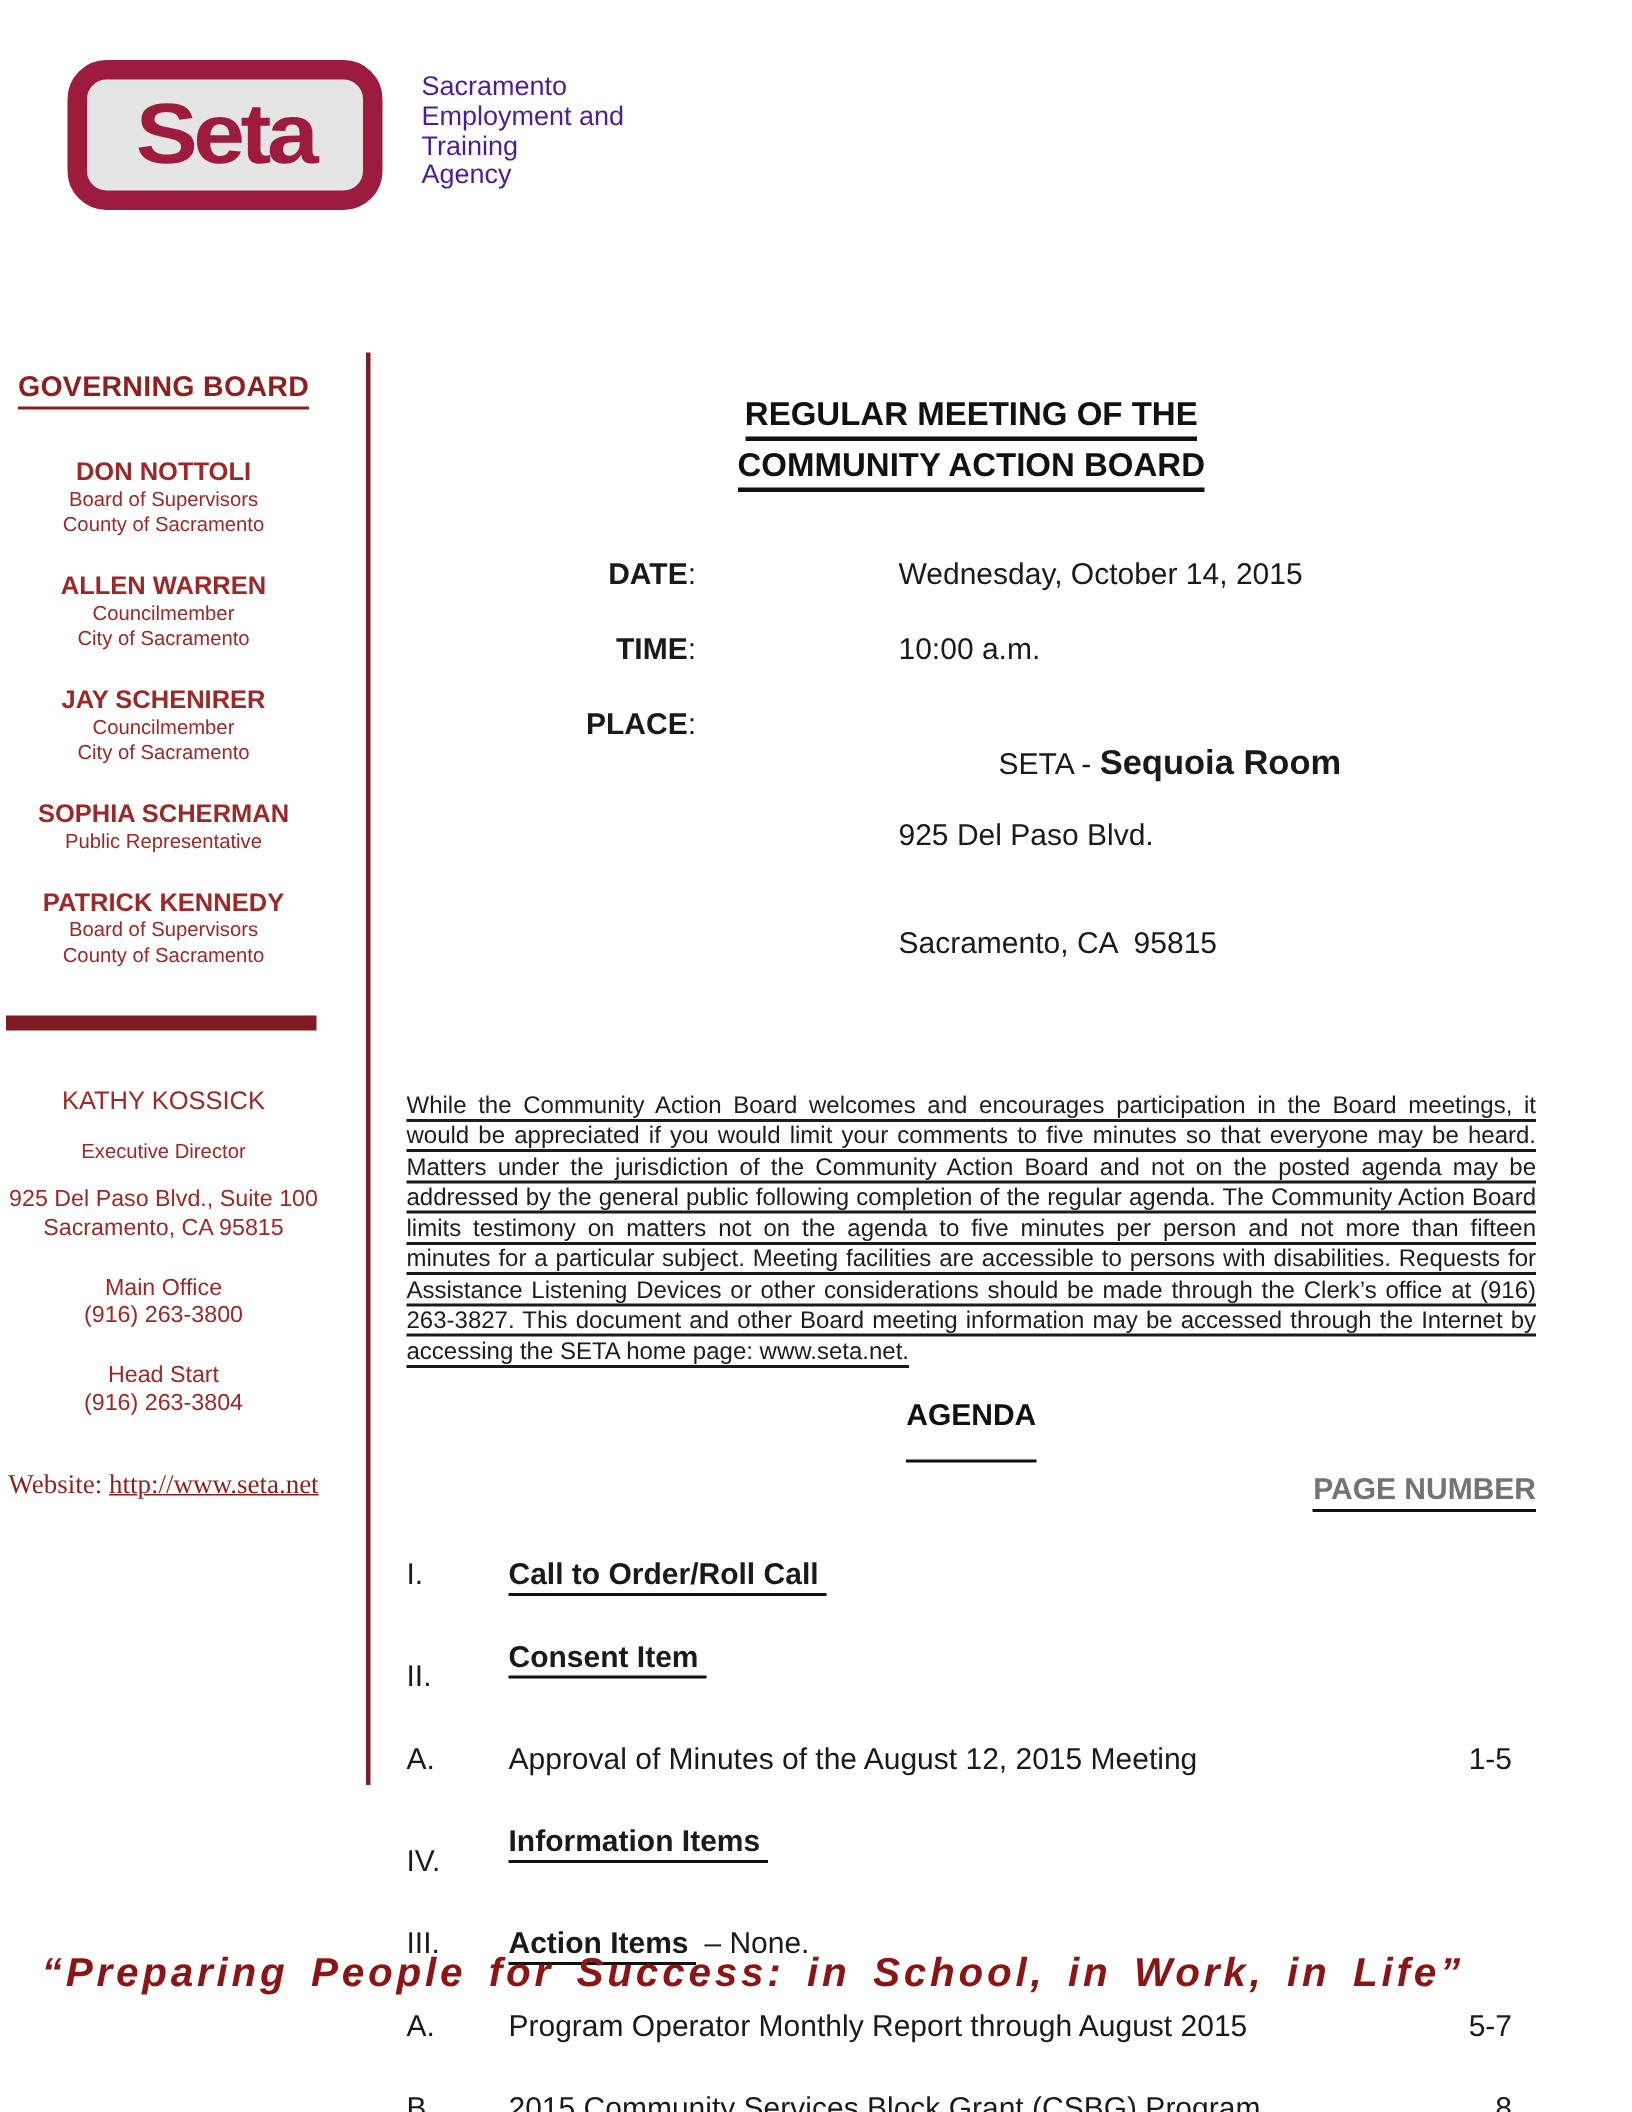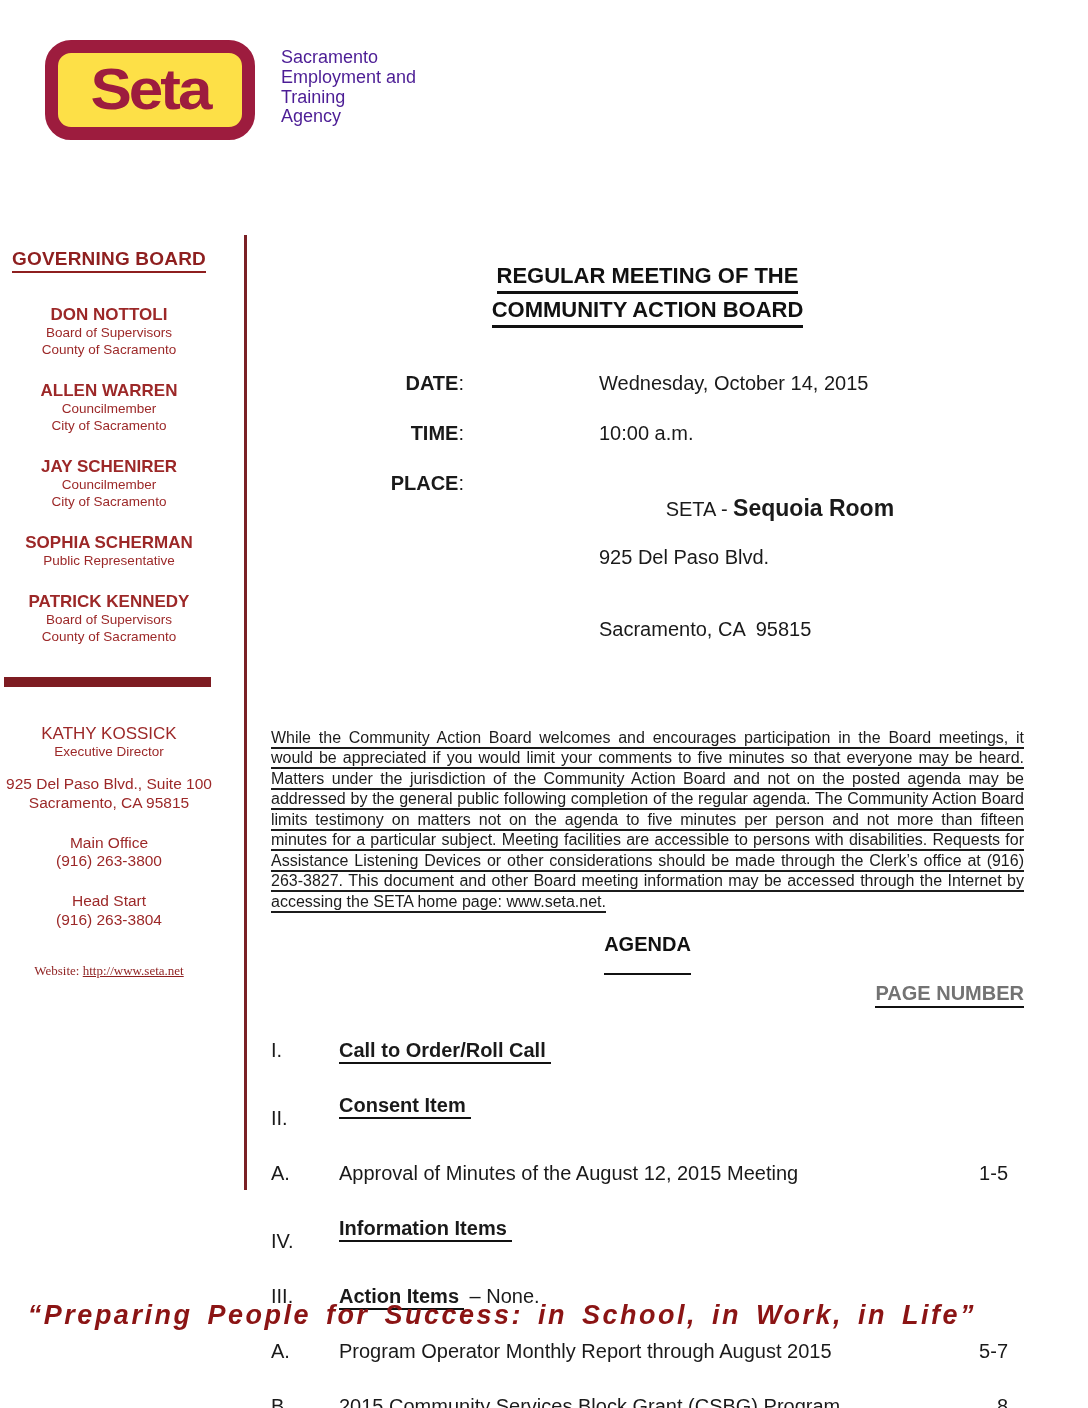--- a/index.html
+++ b/index.html
@@ -14,21 +14,21 @@
     margin:0 auto;
   }
 
   
   .logo-row { position:absolute; top:40px; left:45px; display:flex; gap:26px; }
   .logo-box {
     width:210px; height:100px;
     border:13px solid #9d1c3e;
     border-radius:26px;
     display:flex; align-items:center; justify-content:center;
-    background:#fde047;
+    background:#e5e5e5;
   }
   .logo-text {
     color:#9d1c3e; font-size:62px; font-weight:bold;
     letter-spacing:-3px; line-height:1;
     transform:scaleY(0.92);
   }
   .tagline {
     color:#4c1d95; font-size:18px; line-height:1.1;
     padding-top:8px; font-weight:500;
   }
@@ -46,26 +46,26 @@
     border-bottom:2px solid #8e1f1f; padding-bottom:1px;
     letter-spacing:0.2px;
   }
   .members { margin-top:31px; }
   .member { margin-bottom:21px; }
   .member-name { font-size:17px; font-weight:bold; line-height:1.25; }
   .member-line { font-size:13.5px; line-height:1.25; }
   .hdivider { height:10px; background:#7e1c22; margin:31px 7px 0 4px; }
   .director { margin-top:36px; }
   .director-name { font-size:17px; font-weight:normal; line-height:1.25; }
-  .director-title { font-size:13.5px; line-height:1.25; }
+  .director-title { font-size:13.5px; line-height:1.25;margin-top:16px; }
   .address { margin-top:14px; font-size:15.5px; line-height:1.18; }
   .contact { margin-top:22px; font-size:15.5px; line-height:1.18; }
   .website {
     margin-top:34px; font-family:"Liberation Serif", serif;
-    font-size:13px; color:#8e1f1f;
+    font-size:18px; color:#8e1f1f;
   }
   .website a { color:#8e1f1f; text-decoration:underline; cursor:pointer; }
 
   
   .doc-title { text-align:center; margin-top:25px; line-height:1.42; }
   .doc-title .tline {
     display:inline-block; font-size:22px; font-weight:bold; color:#111;
     border-bottom:3px solid #111; padding-bottom:0px;
   }
 

